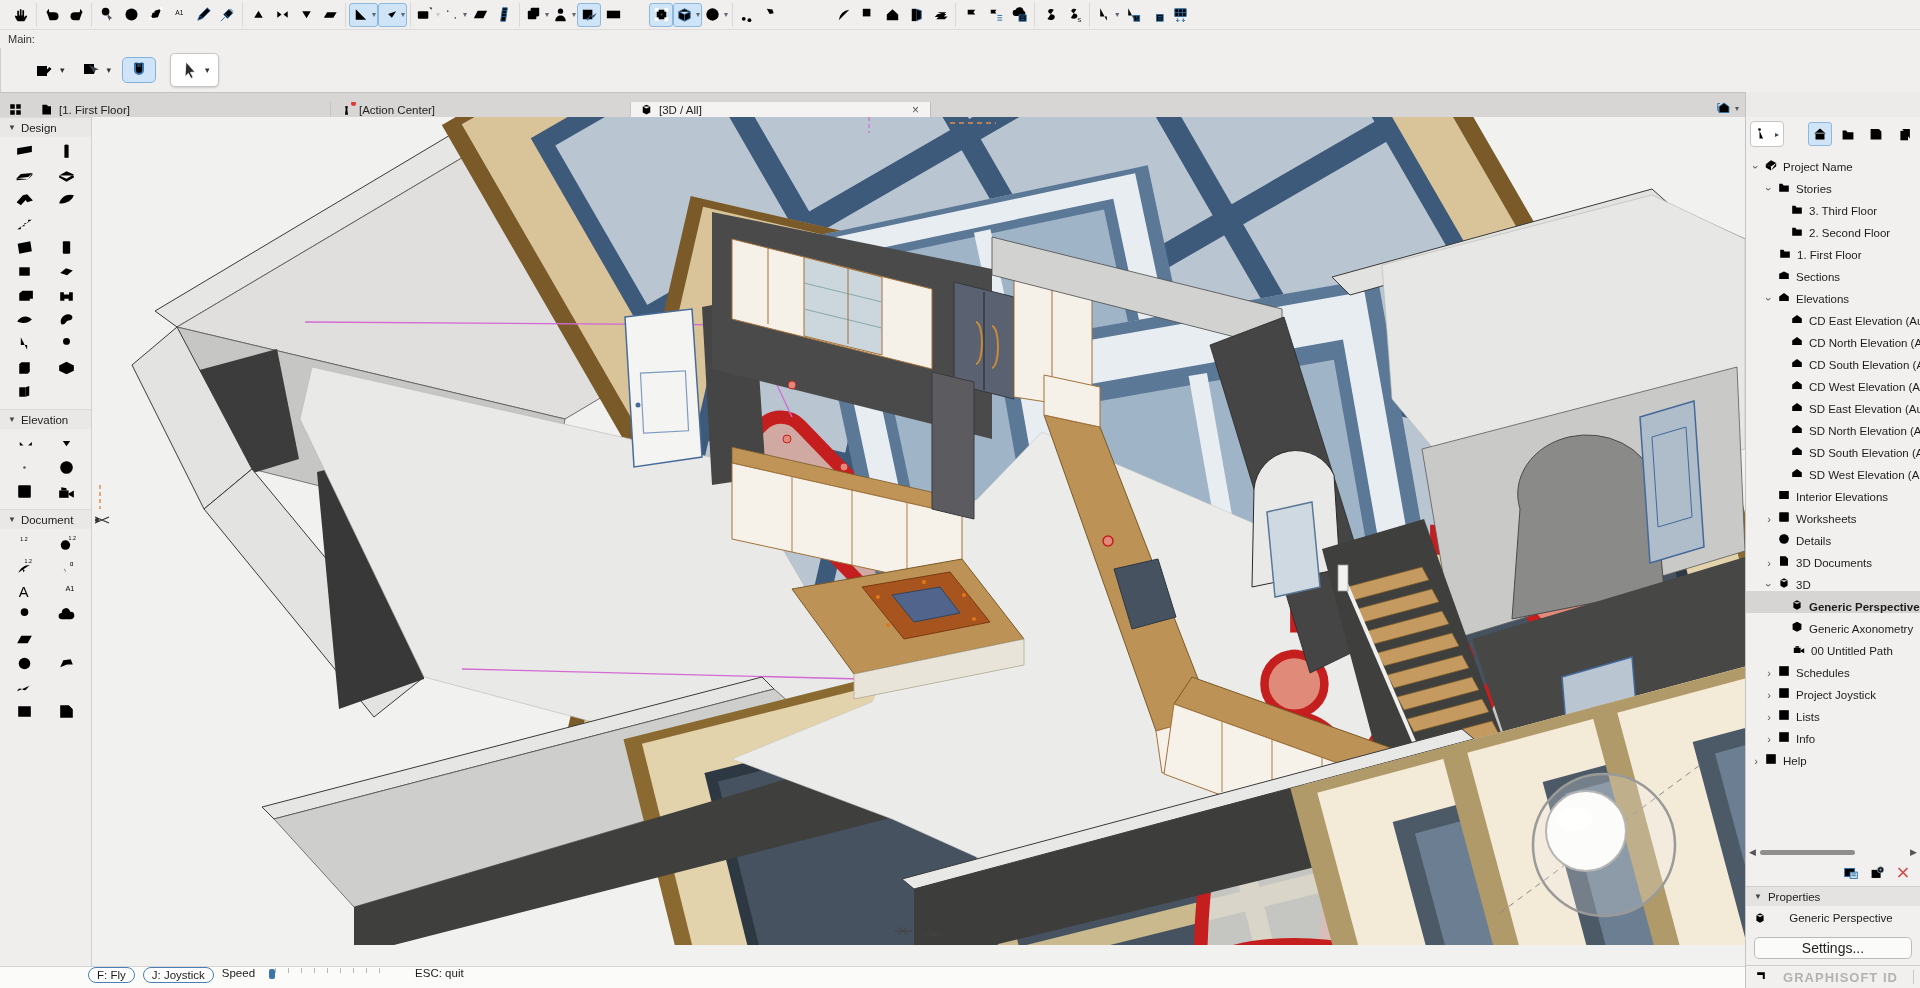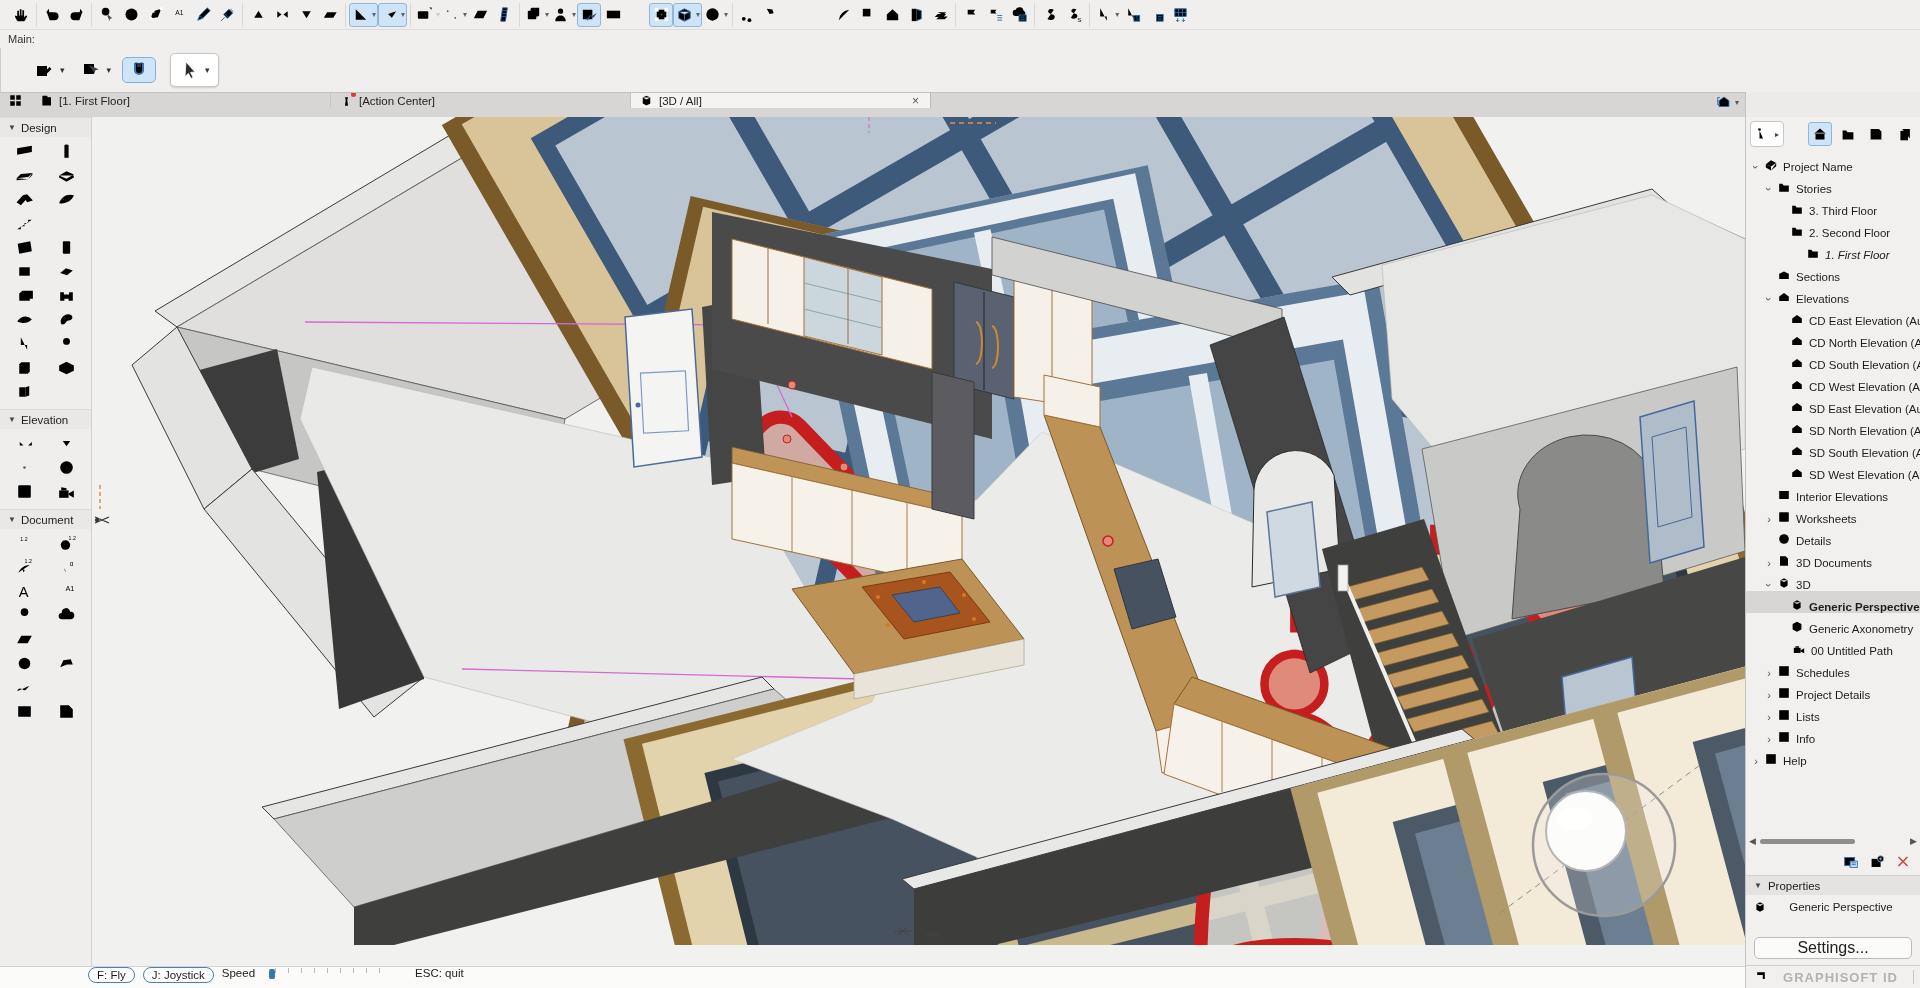--- a/index.html
+++ b/index.html
@@ -20,21 +20,21 @@
 
 #mainlbl{height:18px;padding:3px 0 0 8px;font-size:11px;color:#333;background:#f0efee}
 #tb2{height:44px;background:#f0efee;display:flex;align-items:center;gap:6px;padding-left:28px;border-left:1px solid #cfcecc}
 .qb{display:flex;align-items:center;height:26px;padding:0 5px;border-radius:5px;color:#3a4148}
 .qb .ico{width:22px;height:22px}
 .qb.on{background:#cfe4f6;border:1px solid #7fb2dd}
 .qb.raised{background:#fff;border:1px solid #c7c6c4;box-shadow:0 1px 2px rgba(0,0,0,.15);height:34px;padding:0 8px;margin-left:8px}
 .qb .dd{font-size:9px;margin-left:4px;color:#333}
 
 #tabrow{display:flex;height:25px}
-#tabbar{width:1745px;background:#d7d6d4;border-top:1px solid #c2c1bf;display:flex;align-items:flex-start}
+#tabbar{width:1745px;background:#d7d6d4;border-top:1px solid #c2c1bf;display:flex;align-items:flex-end}
 #tabstrip-right{flex:1;display:flex;align-items:center;justify-content:flex-end;padding-right:6px}
 .tgrid{display:flex;align-items:center;padding:0 8px;color:#3a4148}
 .tab{display:flex;align-items:center;gap:5px;width:300px;padding:0 8px;border-right:1px solid #c6c5c3;color:#222;font-size:11.5px;white-space:nowrap;overflow:hidden}
 .tab .ico{width:15px;height:15px;flex:0 0 auto;color:#3a4148}
 .tab.active{background:#f4f3f1;border-right:1px solid #bbb;position:relative}
 .tab .close{margin-left:auto;font-size:12px;color:#555;padding:0 3px}
 .lh{position:relative}
 .lh .reddot{position:absolute;top:-1px;right:-2px;width:5px;height:5px;border-radius:50%;background:#e03c2e}
 .navchooser{display:flex;align-items:center;color:#2e6da4;gap:2px}
 .navchooser .ico{width:18px;height:18px}
@@ -80,21 +80,21 @@
 #pscroll .arr{font-size:9px;color:#555}
 #pscroll .track{flex:1;height:7px;position:relative}
 #pscroll .thumb{position:absolute;left:2px;top:1px;width:95px;height:5px;background:#8f8e8c;border-radius:3px}
 #pbtns{display:flex;justify-content:flex-end;align-items:center;gap:8px;height:26px;padding-right:8px}
 #pbtns .ico{width:18px;height:18px}
 #prophead{display:flex;align-items:center;gap:6px;height:20px;background:#e4e3e1;border-top:1px solid #d2d1cf;padding-left:8px;font-size:11.5px}
 #prophead .tri{font-size:8px;color:#444}
 #viewrow{display:flex;align-items:center;height:24px;padding:0 6px;font-size:11.5px}
 #viewrow .ico{width:16px;height:16px;color:#3a3f44}
 #viewrow span{flex:1;text-align:center}
-#settingsbtn{margin:18px 8px 6px;height:22px;border:1px solid #bcbbb9;border-radius:5px;background:#fbfbfa;display:flex;align-items:center;justify-content:center;font-size:16px}
+#settingsbtn{margin:7px 8px 6px;height:22px;border:1px solid #bcbbb9;border-radius:5px;background:#fbfbfa;display:flex;align-items:center;justify-content:center;font-size:14px}
 #branding{height:23px;border-top:1px solid #cfcecc;display:flex;align-items:center;gap:8px;padding:0 6px}
 #branding .ico{width:16px;height:16px;color:#55595e}
 #branding .txt{flex:1;text-align:center;color:#b3b2b0;font-weight:bold;font-size:13px;letter-spacing:1px;white-space:nowrap}
 #branding .sep{width:1px;height:14px;background:#c9c8c6}
 </style>
 </head>
 <body>
 
 <svg width="0" height="0" style="position:absolute">
     <defs>
@@ -1412,21 +1412,21 @@
             </svg>
             <span>3. Third Floor</span>
           </div>
           <div class="trow" style="padding-left: 30px;">
             <span class="exp none"></span>
             <svg class="ico">
               <use href="#nv-story"></use>
             </svg>
             <span>2. Second Floor</span>
           </div>
-          <div class="trow" style="padding-left: 46px; font-style: italic;">
+          <div class="trow" style="padding-left: 18px;">
             <span class="exp none"></span>
             <svg class="ico">
               <use href="#nv-story"></use>
             </svg>
             <span>1. First Floor</span>
           </div>
           <div class="trow" style="padding-left: 17px;">
             <span class="exp none"></span>
             <svg class="ico">
               <use href="#nv-section"></use>
@@ -1557,21 +1557,21 @@
             <svg class="ico">
               <use href="#nv-schedule"></use>
             </svg>
             <span>Schedules</span>
           </div>
           <div class="trow" style="padding-left: 17px;">
             <span class="exp closed">›</span>
             <svg class="ico">
               <use href="#nv-index"></use>
             </svg>
-            <span>Project Details</span>
+            <span>Project Joystick</span>
           </div>
           <div class="trow" style="padding-left: 17px;">
             <span class="exp closed">›</span>
             <svg class="ico">
               <use href="#nv-list"></use>
             </svg>
             <span>Lists</span>
           </div>
           <div class="trow" style="padding-left: 17px;">
             <span class="exp closed">›</span>

